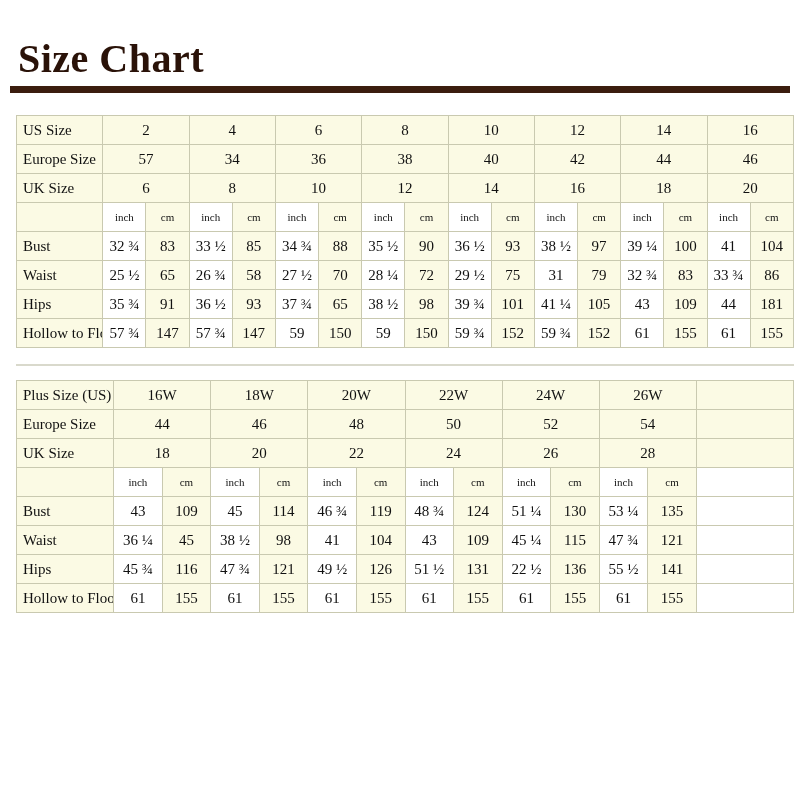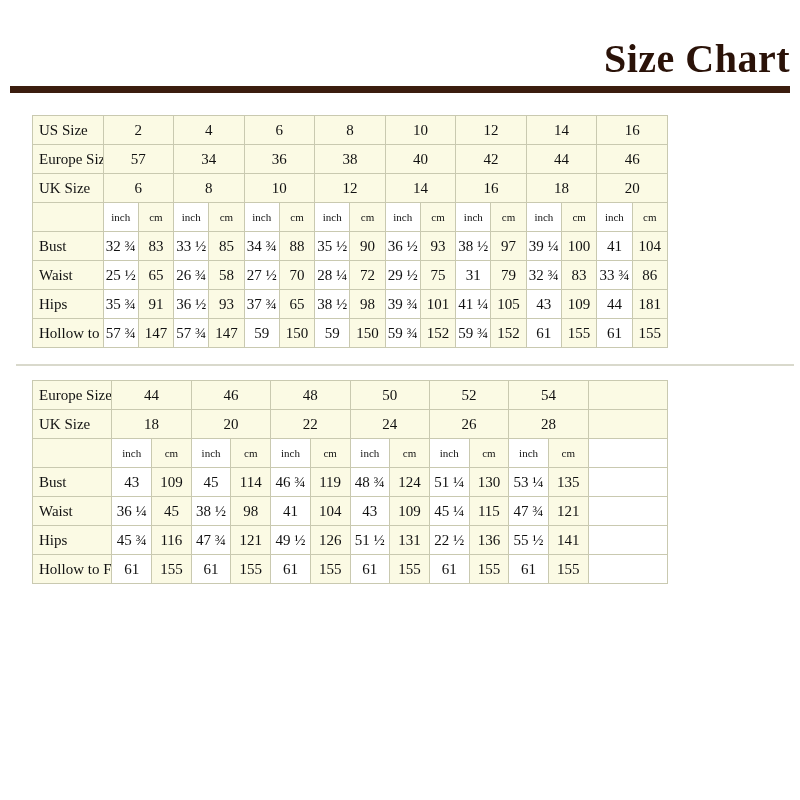--- a/index.html
+++ b/index.html
@@ -22,32 +22,31 @@
     padding: 0 10px;
   }
   .title {
     font-family: "Liberation Serif", serif;
     font-size: 40px;
     font-weight: bold;
     letter-spacing: 0.5px;
     color: #2a1208;
     margin: 38px 0 6px 8px;
     line-height: 1.05;
-    text-align: right;
   }
   .title-rule {
     height: 7px;
     background: #3b1d0e;
     margin: 0 0 22px 0;
     width: 100%;
   }
   table.chart {
     border-collapse: collapse;
-    width: 636px;
-    margin-left: 22px;
+    width: 778px;
+    margin-left: 6px;
     table-layout: fixed;
   }
   table.chart td {
     border: 1px solid #c9c9b0;
     height: 28px;
     font-size: 15px;
     text-align: center;
     vertical-align: middle;
     padding: 0 2px;
     background: #ffffff;
@@ -216,20 +215,30 @@
         <td class="cm">155</td>
       </tr>
     </tbody>
   </table>
 
   <div class="mid-rule"></div>
 
   <table class="chart">
     <tbody>
       <tr>
+        <td class="label" colspan="2">Plus Size (US)</td>
+        <td class="hdr" colspan="2">16W</td>
+        <td class="hdr" colspan="2">18W</td>
+        <td class="hdr" colspan="2">20W</td>
+        <td class="hdr" colspan="2">22W</td>
+        <td class="hdr" colspan="2">24W</td>
+        <td class="hdr" colspan="2">26W</td>
+        <td class="hdr" colspan="2"></td>
+      </tr>
+      <tr>
         <td class="label" colspan="2">Europe Size</td>
         <td class="hdr" colspan="2">44</td>
         <td class="hdr" colspan="2">46</td>
         <td class="hdr" colspan="2">48</td>
         <td class="hdr" colspan="2">50</td>
         <td class="hdr" colspan="2">52</td>
         <td class="hdr" colspan="2">54</td>
         <td class="hdr" colspan="2"></td>
       </tr>
       <tr>

